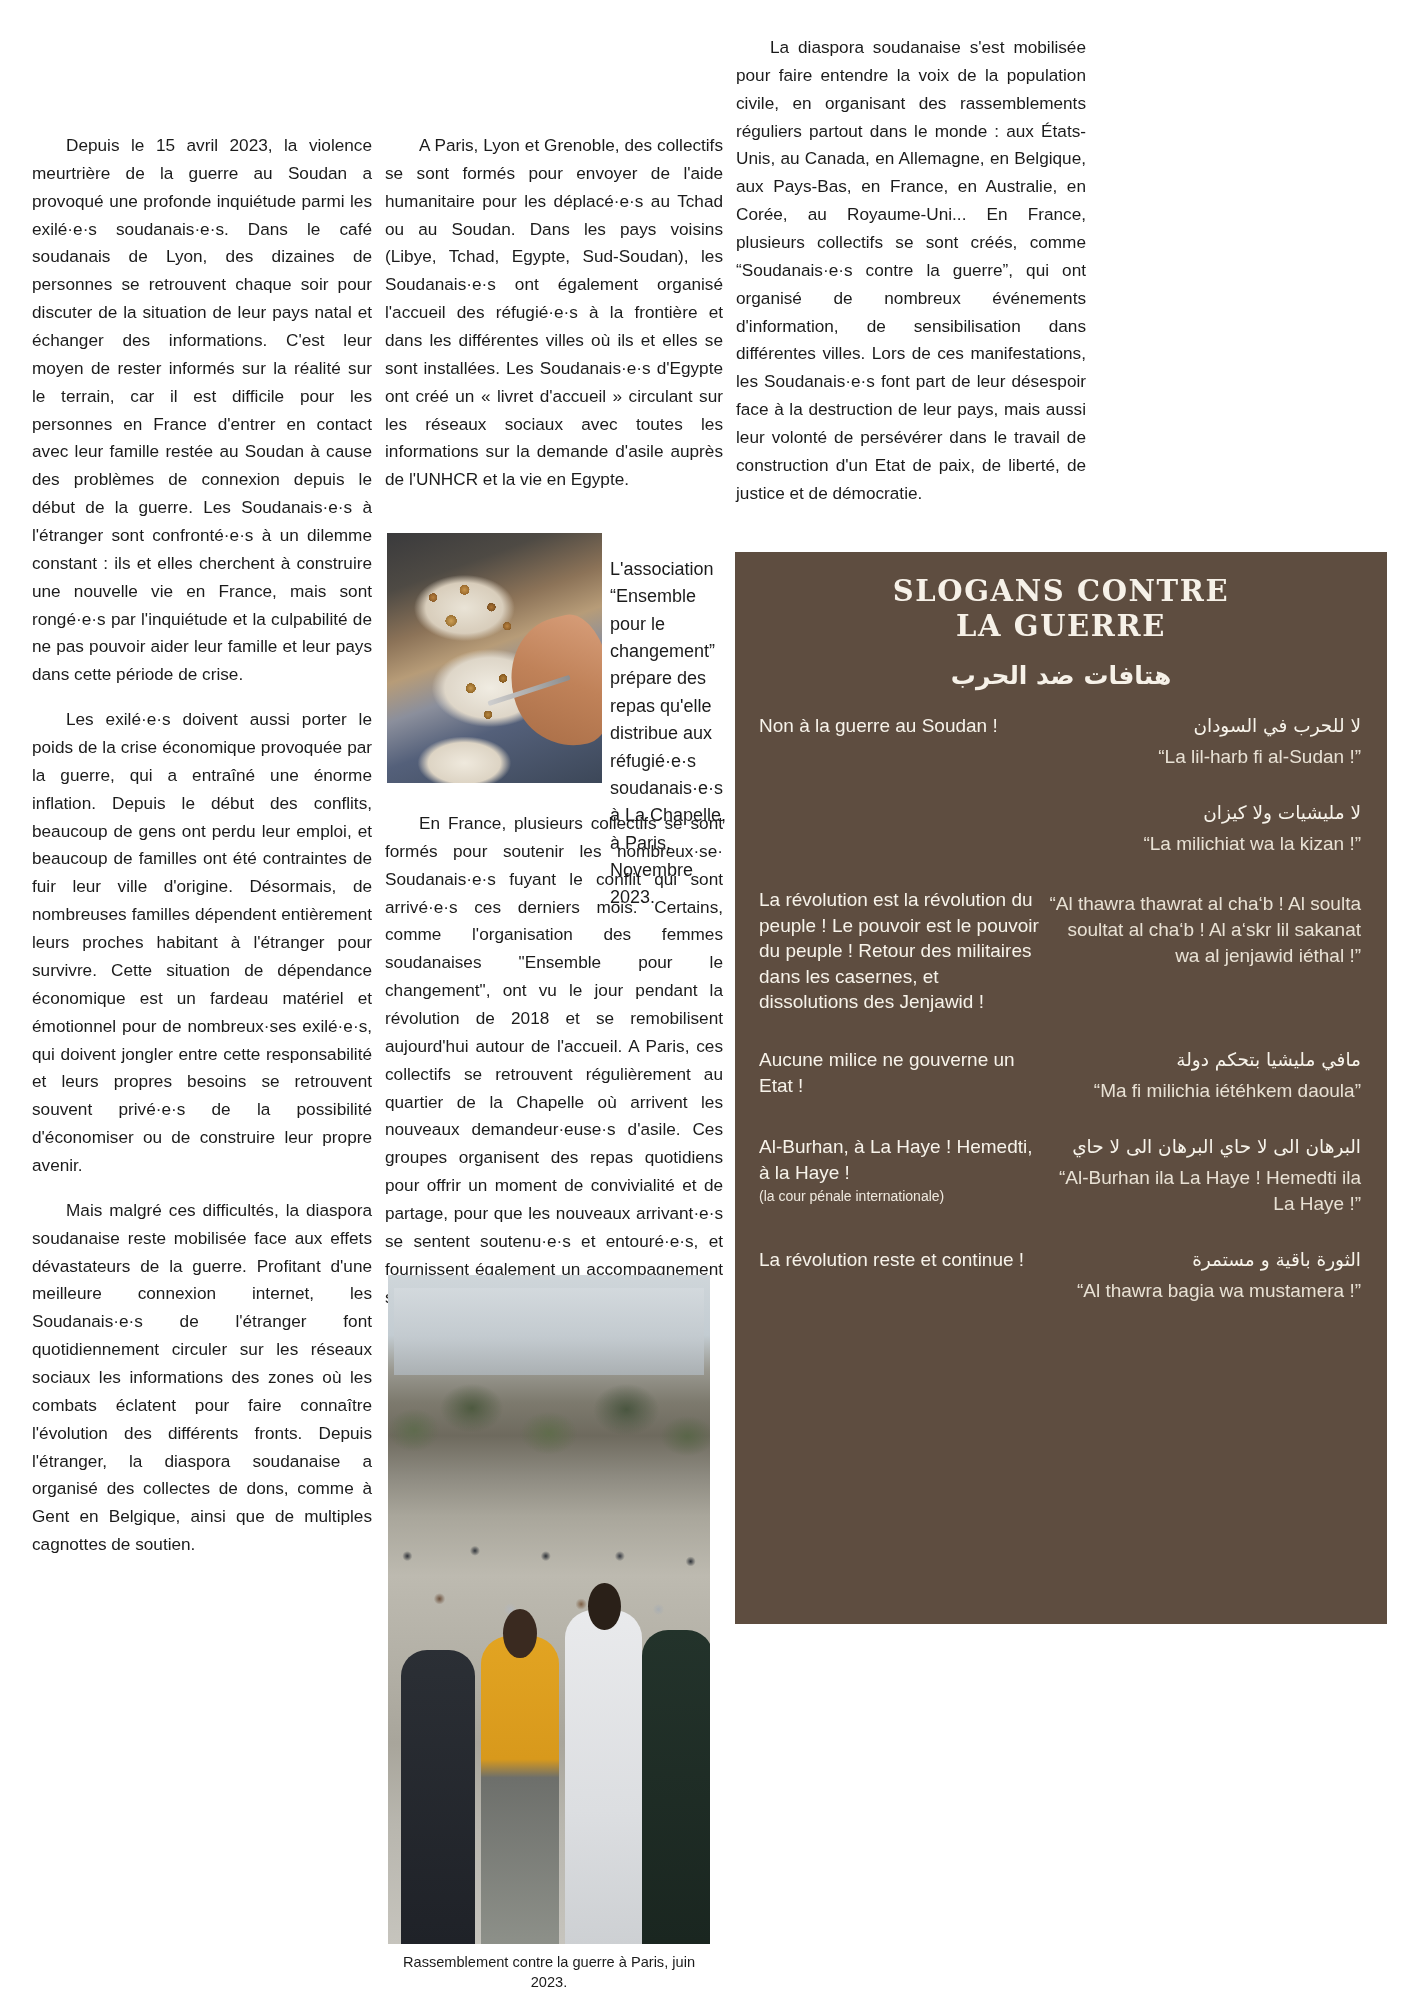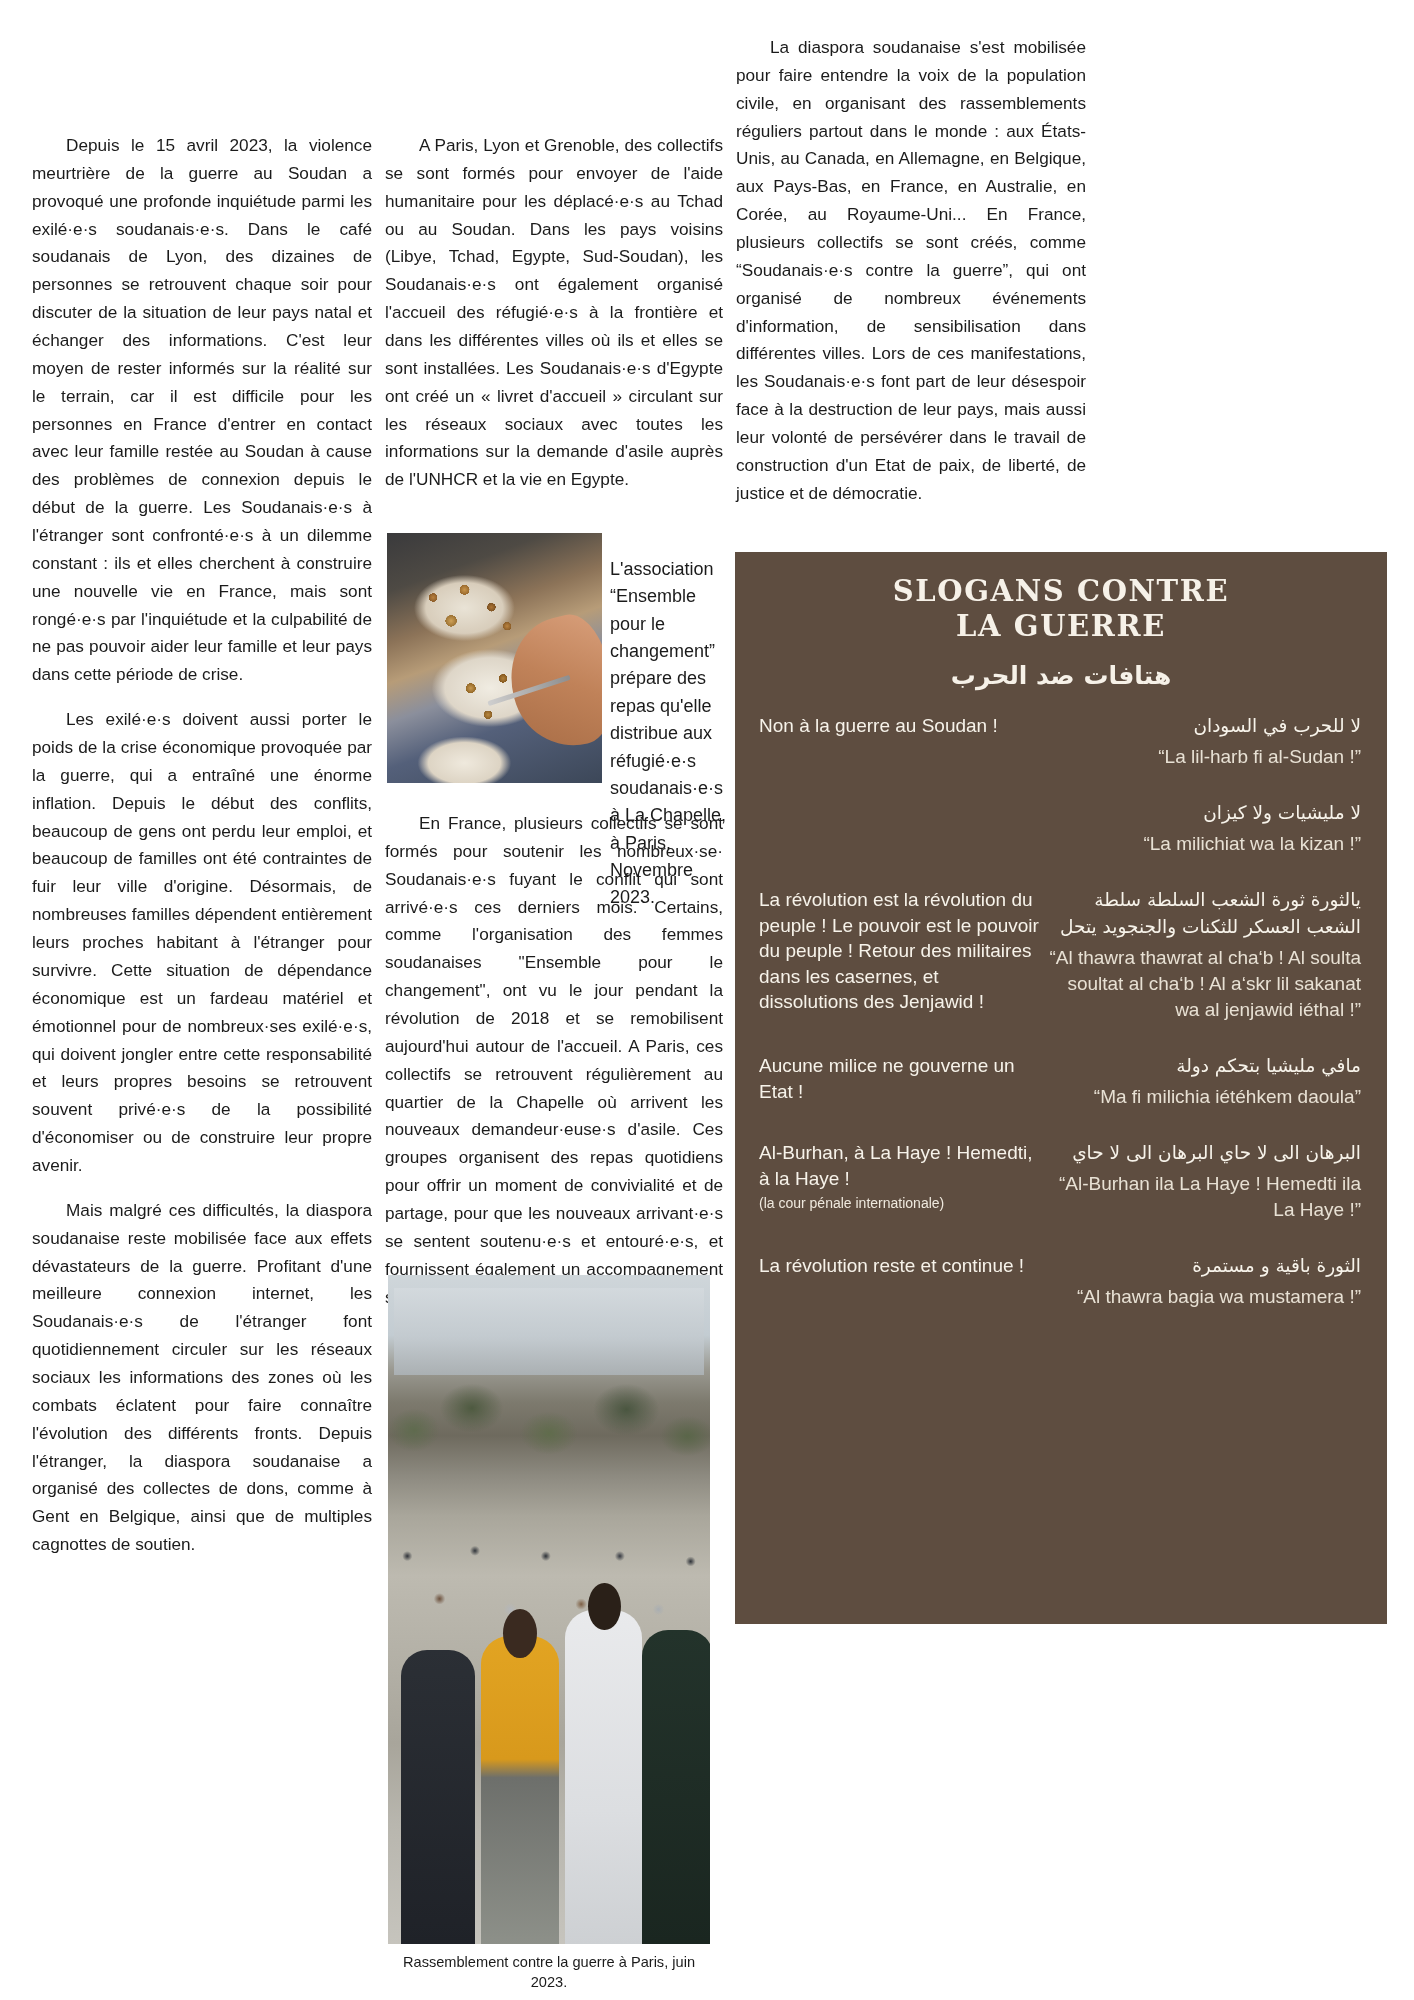--- a/index.html
+++ b/index.html
@@ -219,21 +219,20 @@
           <div class="tr">“La milichiat wa la kizan !”</div>
         </div>
       </div>
 
       <div class="slogan">
         <div class="sl-fr">
           <span>La révolution est la révolution du peuple ! Le pouvoir est le pouvoir du peuple ! Retour des militaires dans les casernes, et dissolutions des Jenjawid !</span>
           <span class="note"></span>
         </div>
         <div class="sl-ar">
-          <div class="ar">يالثورة ثورة الشعب السلطة سلطة الشعب العسكر للثكنات والجنجويد يتحل</div>
           <div class="tr">“Al thawra thawrat al cha‘b ! Al soulta soultat al cha‘b ! Al a‘skr lil sakanat wa al jenjawid iéthal !”</div>
         </div>
       </div>
 
       <div class="slogan">
         <div class="sl-fr">
           <span>Aucune milice ne gouverne un Etat !</span>
           <span class="note"></span>
         </div>
         <div class="sl-ar">

